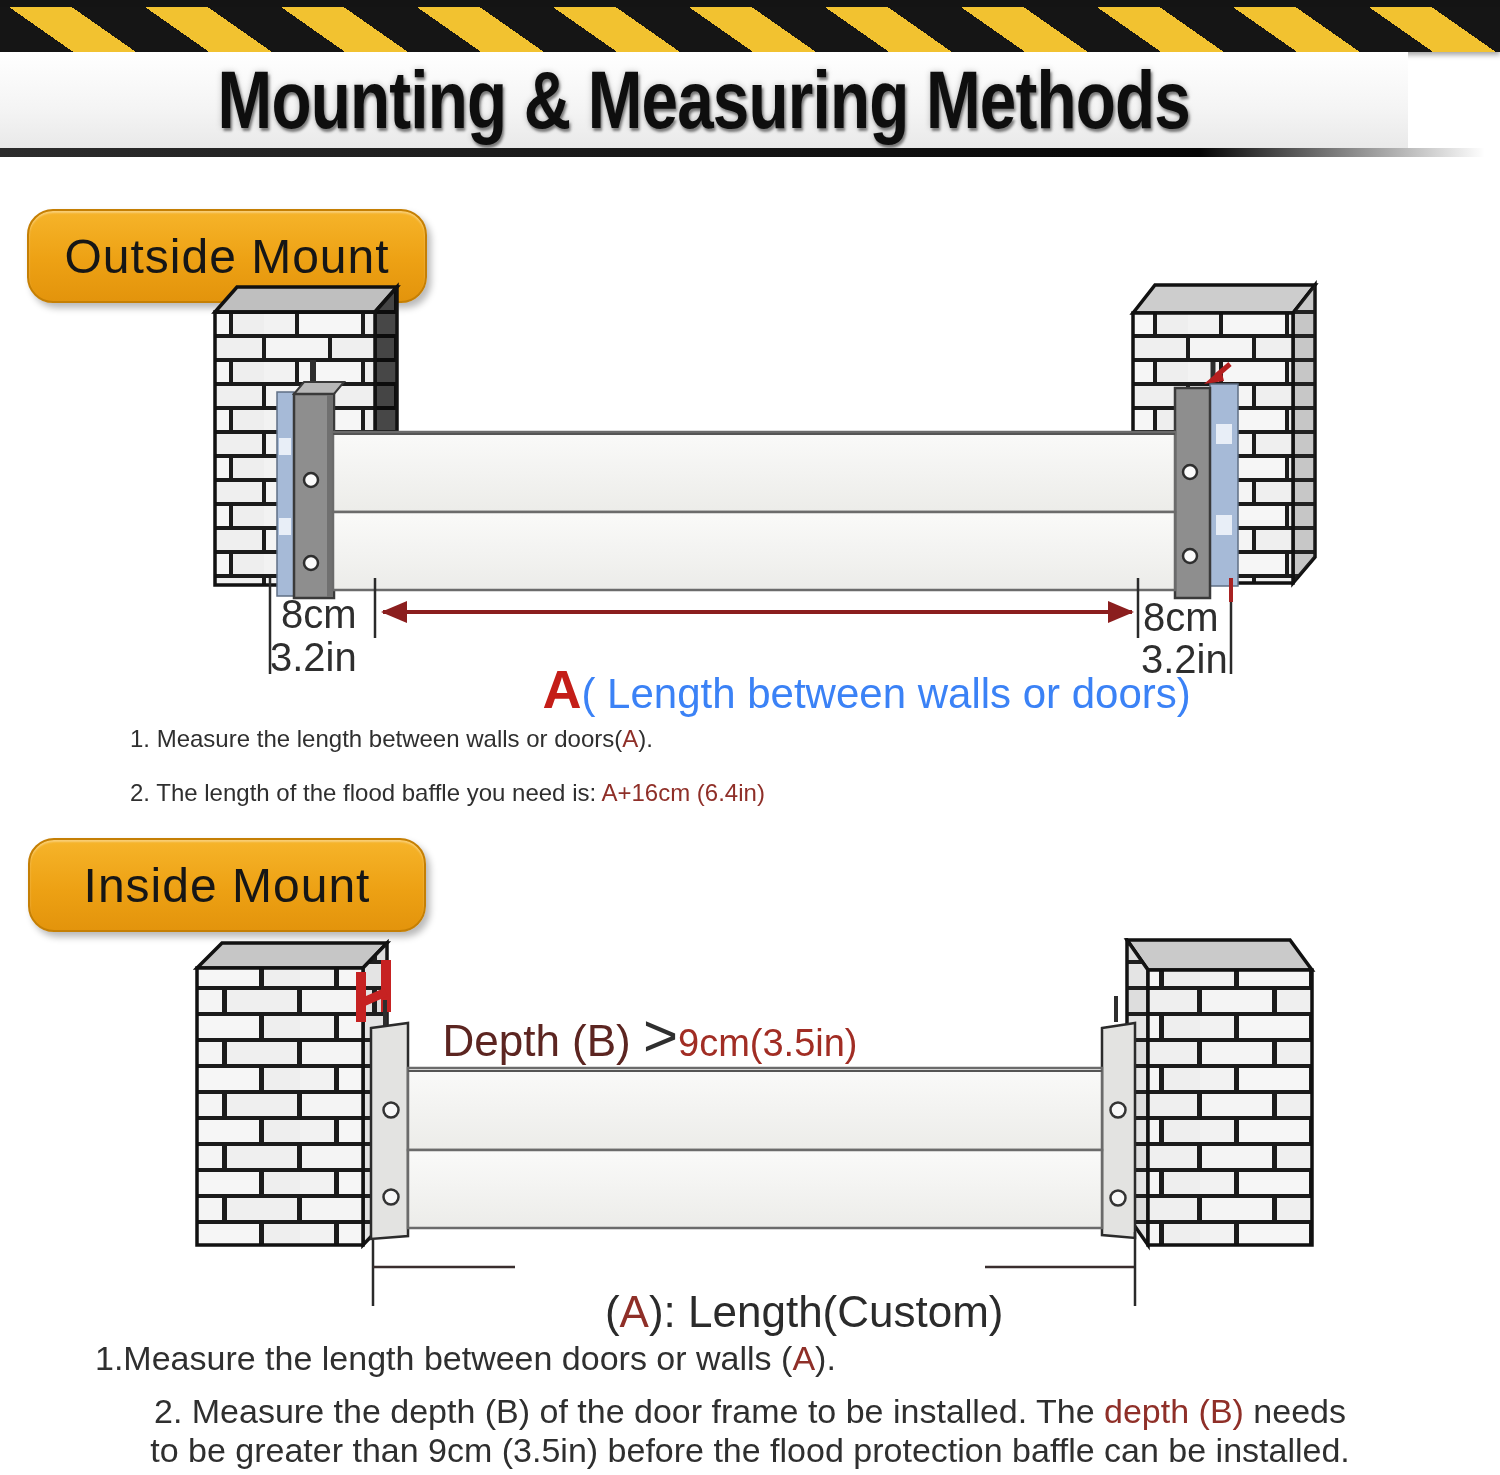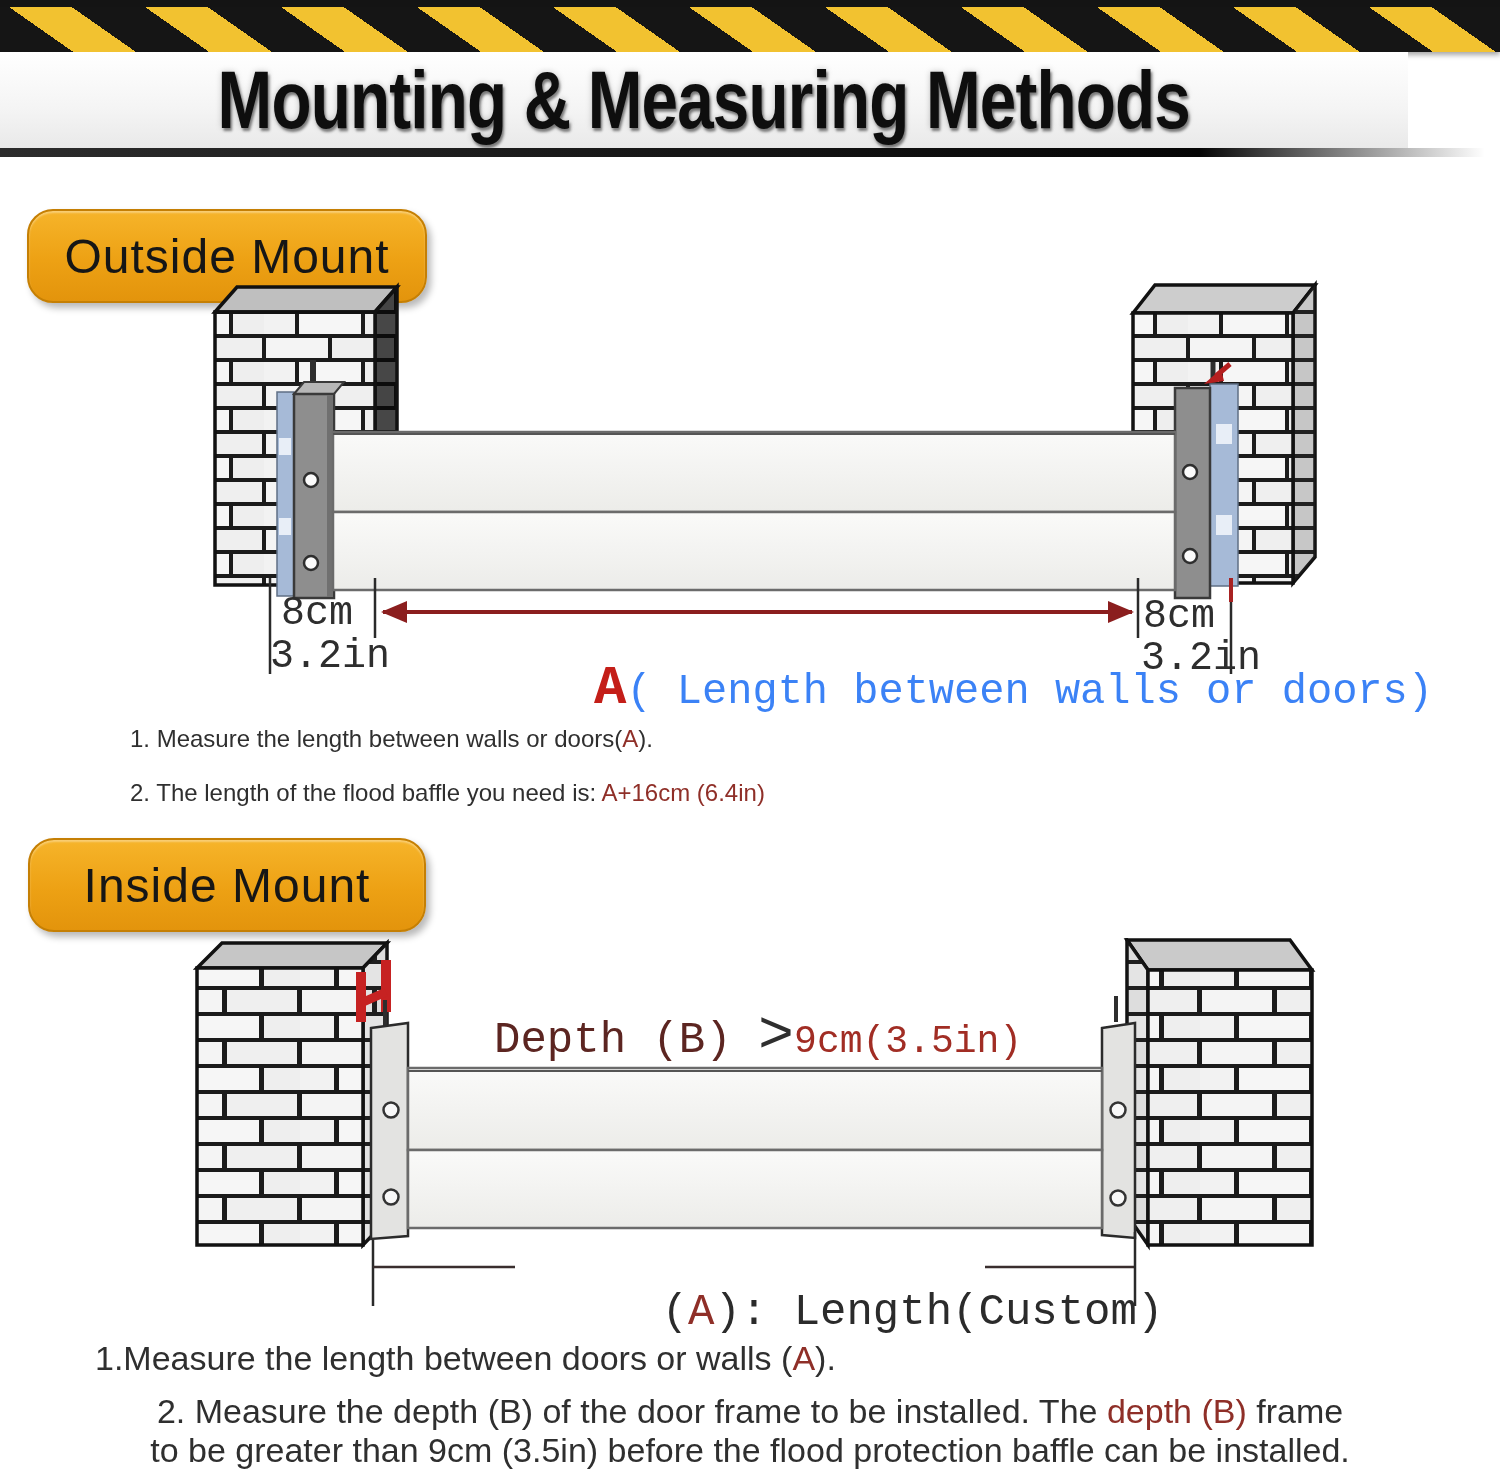--- a/index.html
+++ b/index.html
@@ -26,21 +26,21 @@
         border:2px solid #c57f04;box-shadow:4px 5px 7px rgba(0,0,0,.28), inset 0 2px 2px rgba(255,255,255,.35);
         font-size:48px;color:#161616;letter-spacing:1px;}
   .badge-outside{left:27px;top:185px;width:396px;height:90px;margin-top:24px;}
   .badge-inside{left:28px;top:838px;width:394px;height:90px;}
 
   svg{position:absolute;left:0;}
   .svg1{top:280px;}
   .svg2{top:938px;}
 
   
-  .lbl{position:absolute;line-height:1;color:#2e2e2e;font-size:40px;white-space:pre;font-family:Liberation Mono, monospace;}
+  .lbl{position:absolute;line-height:1;color:#2e2e2e;font-size:40px;white-space:pre;}
   .a-span{left:498px;top:622px;}
   .a-span .dim-a{font-size:54px;font-weight:700;color:#c41e18;}
   .a-span .dim-rest{font-size:42px;color:#3b82f6;margin-top:45px;}
   .depth-lbl{left:398px;top:966px;}
   .depth-pre{font-size:44px;color:#5c2521;}
   .depth-gt{font-size:60px;color:#2f2f2f;}
   .depth-val{font-size:38px;color:#a12d24;}
   .len-lbl{left:556px;top:1246px;font-size:44px;color:#2b2b2b;}
   .len-lbl .hl{font-weight:400;}
 
@@ -236,17 +236,17 @@
     <span class="depth-pre">Depth (B) </span><span class="depth-gt">&gt;</span><span class="depth-val">9cm(3.5in)</span>
   </div>
   <div class="lbl len-lbl">
     <span>(</span><span class="hl">A</span><span>): Length(Custom)</span>
   </div>
 
   <div class="steps steps-inside-1">
     <span>1.Measure the length between doors or walls (</span><span class="hl">A</span><span>).</span>
   </div>
   <div class="steps steps-inside-2">
-    <div><span>2. Measure the depth (B) of the door frame to be installed. The </span><span class="hl">depth (B)</span><span> frame</span></div>
+    <div><span>2. Measure the depth (B) of the door frame to be installed. The </span><span class="hl">depth (B)</span><span> needs</span></div>
     <div><span>to be greater than 9cm (3.5in) before the flood protection baffle can be installed.</span></div>
   </div>
 
 </div>
 
 </body></html>

